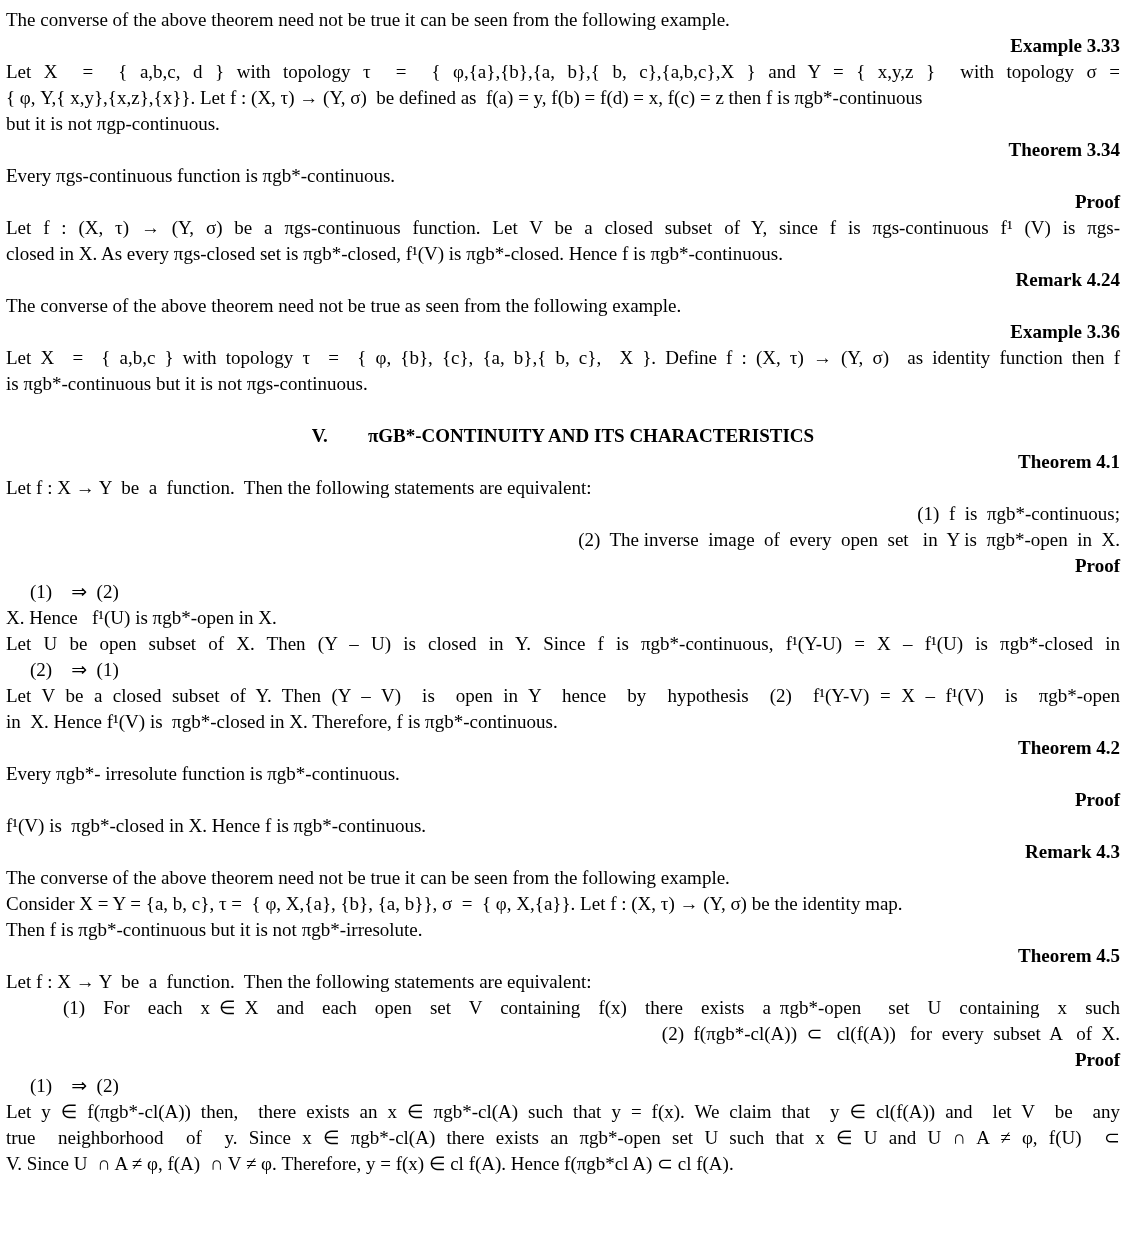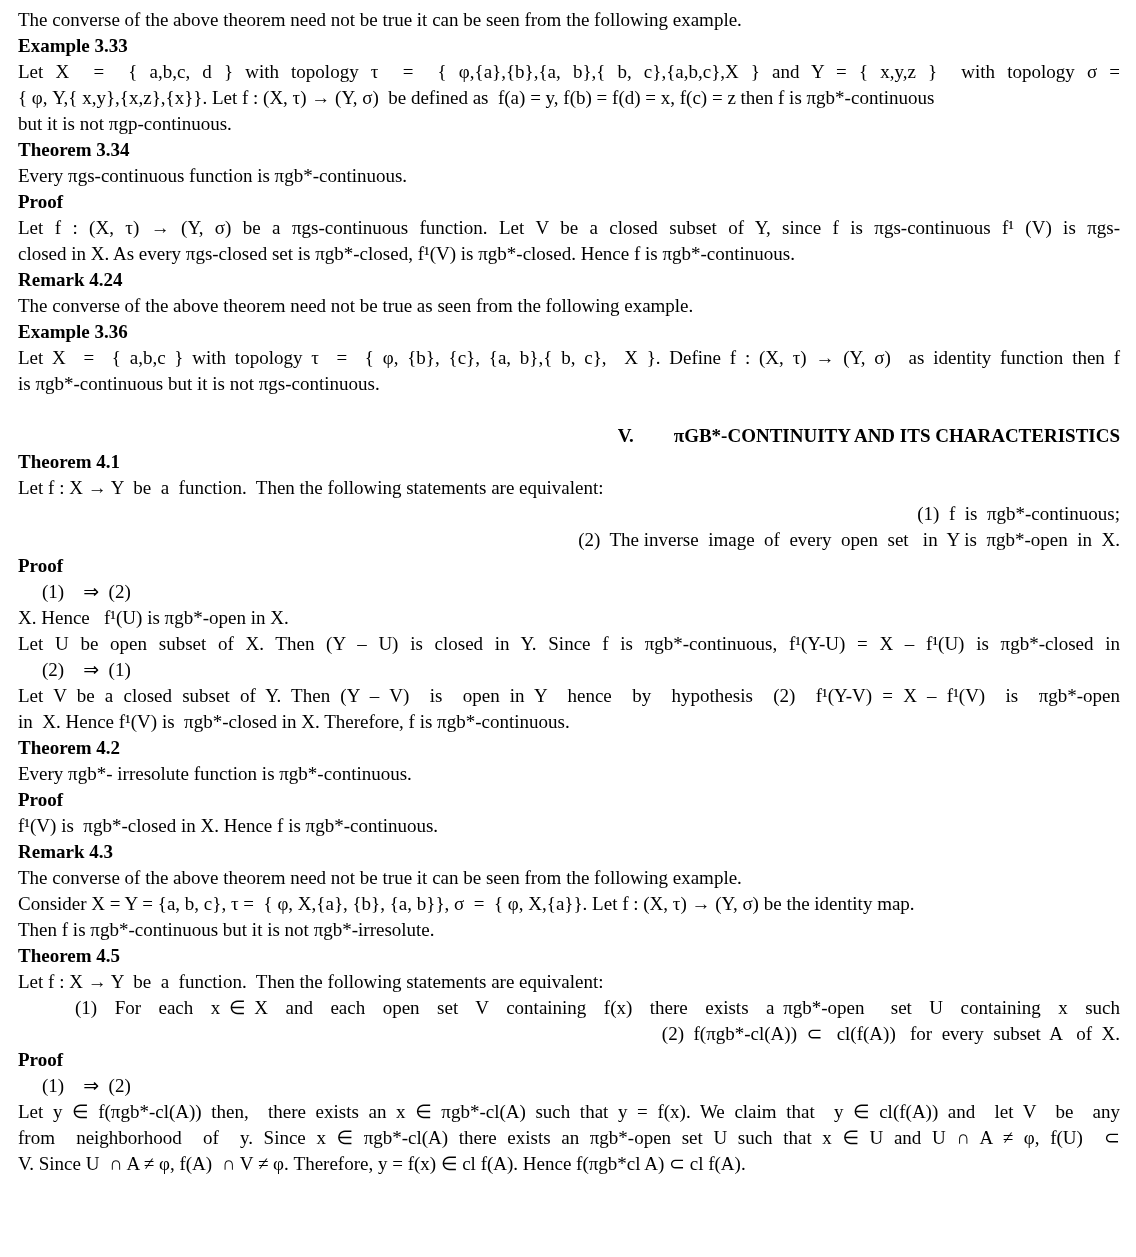--- a/index.html
+++ b/index.html
@@ -3,29 +3,29 @@
 <meta charset="utf-8">
 <style>
   html, body { margin: 0; padding: 0; }
   body {
     width: 1136px; height: 1257px;
     background: #ffffff; color: #000000;
     font-family: "Liberation Serif", serif;
     font-size: 19px; line-height: 26px;
     overflow: hidden;
   }
-  #doc { padding: 7px 16px 0 18px; }
+  #doc { padding: 7px 16px 0 6px; }
   .blk { margin: 0; }
   .line { white-space: pre-wrap; }
   .line.j { text-align: justify; text-align-last: justify; }
-  .blk.bold { font-weight: bold; }
+  .blk.bold { font-weight: bold; text-align: right; }
   .blk.item .line { padding-left: 90px; text-align: right; }
   .blk.item .line.first { text-indent: -33px; }
   .blk.imp .line { padding-left: 24px; }
-  .blk.section { text-align: right; font-weight: bold; margin-top: 26px; }
+  .blk.section { text-align: center; font-weight: bold; margin-top: 26px; }
   .blk.section .num { margin-right: 40px; }
 </style>
 </head>
 <body>
 
 <div id="doc">
     <div class="blk body">
       <div class="line first">The converse of the above theorem need not be true it can be seen from the following example.</div>
     </div>
     <div class="blk bold">
@@ -127,16 +127,16 @@
       <div class="line first">(2)  f(πgb*-cl(A))  ⊂   cl(f(A))   for  every  subset  A   of  X.</div>
     </div>
     <div class="blk bold">
       <div class="line first">Proof</div>
     </div>
     <div class="blk imp">
       <div class="line first">(1)    ⇒  (2)</div>
     </div>
     <div class="blk body">
       <div class="line j first">Let y ∈ f(πgb*-cl(A)) then,  there exists an x ∈ πgb*-cl(A) such that y = f(x). We claim that  y ∈ cl(f(A)) and  let V  be  any</div>
-      <div class="line j">from  neighborhood  of  y. Since x ∈ πgb*-cl(A) there exists an πgb*-open set U such that x ∈ U and U ∩ A ≠ φ, f(U)  ⊂</div>
+      <div class="line j">true  neighborhood  of  y. Since x ∈ πgb*-cl(A) there exists an πgb*-open set U such that x ∈ U and U ∩ A ≠ φ, f(U)  ⊂</div>
       <div class="line">V. Since U  ∩ A ≠ φ, f(A)  ∩ V ≠ φ. Therefore, y = f(x) ∈ cl f(A). Hence f(πgb*cl A) ⊂ cl f(A).</div>
     </div>
   </div>
 
 </body></html>

